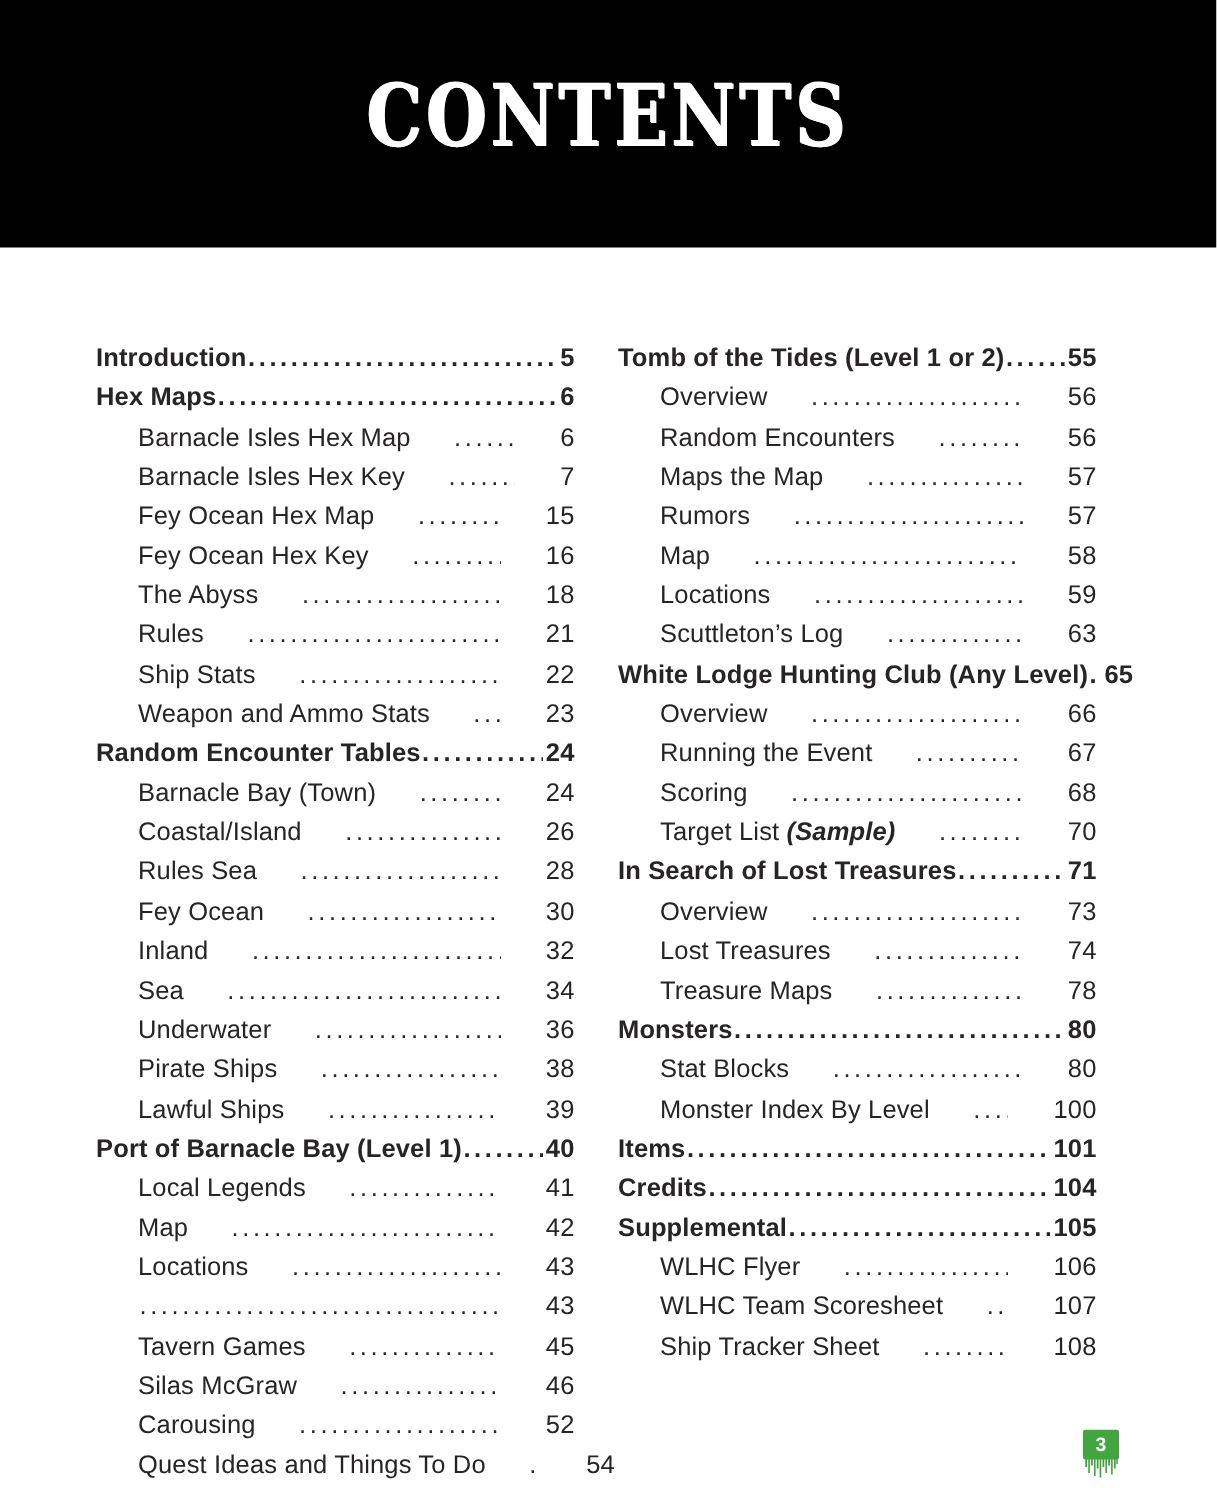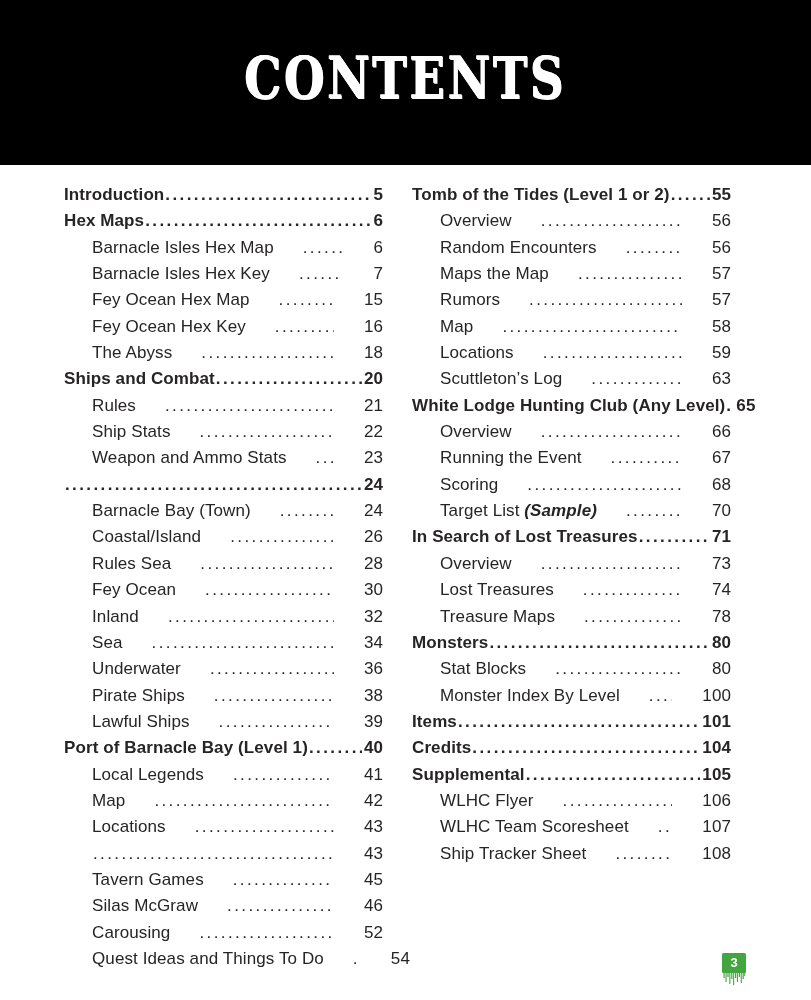--- a/index.html
+++ b/index.html
@@ -28,21 +28,21 @@
     transform: scaleX(0.82);
     white-space: nowrap;
     
     text-shadow: 0.6px 0.6px 0 #ffffff, -0.6px -0.4px 0 #ffffff;
   }
   .toc {
     display: flex;
     padding: 17px 80px 0 64px;
     gap: 29px;
   }
-  .col { width: 319px; }
+  .col { width: 319px; margin-top: 44px; }
   .toc-line {
     display: flex;
     align-items: baseline;
     line-height: 26.35px;
     font-size: 17px;
     letter-spacing: 0.1px;
   }
   .toc-line.bold { font-weight: 700; }
   .toc-line.lvl1 { padding-left: 28px; gap: 28px; }
   .lbl { white-space: nowrap; }
@@ -116,41 +116,37 @@
       <div class="toc-line lvl1">
         <span class="lbl">Fey Ocean Hex Key</span>
         <span class="dots"></span>
         <span class="pg">16</span>
       </div>
       <div class="toc-line lvl1">
         <span class="lbl">The Abyss</span>
         <span class="dots"></span>
         <span class="pg">18</span>
       </div>
-      <div class="toc-line lvl0 bold">
-        <span class="lbl">Ships and Combat</span>
-        <span class="dots"></span>
-        <span class="pg">20</span>
-      </div>
       <div class="toc-line lvl1">
         <span class="lbl">Rules</span>
         <span class="dots"></span>
         <span class="pg">21</span>
       </div>
       <div class="toc-line lvl1">
         <span class="lbl">Ship Stats</span>
         <span class="dots"></span>
         <span class="pg">22</span>
       </div>
       <div class="toc-line lvl1">
         <span class="lbl">Weapon and Ammo Stats</span>
         <span class="dots"></span>
         <span class="pg">23</span>
       </div>
       <div class="toc-line lvl0 bold">
+        <span class="lbl">Random Encounter Tables</span>
         <span class="dots"></span>
         <span class="pg">24</span>
       </div>
       <div class="toc-line lvl1">
         <span class="lbl">Barnacle Bay (Town)</span>
         <span class="dots"></span>
         <span class="pg">24</span>
       </div>
       <div class="toc-line lvl1">
         <span class="lbl">Coastal/Island</span>

